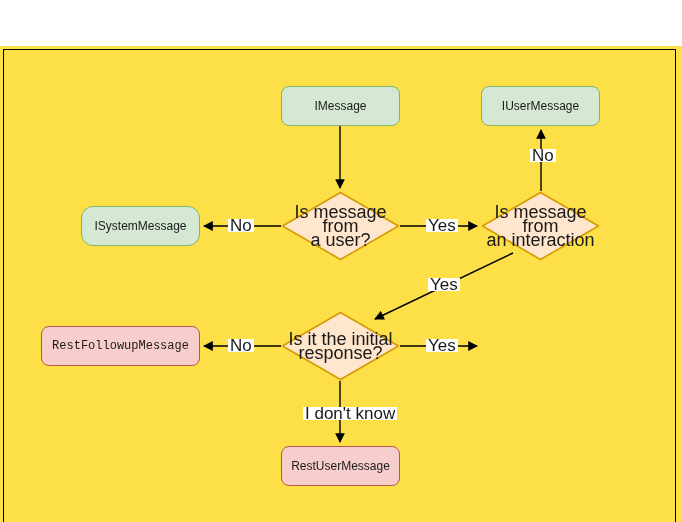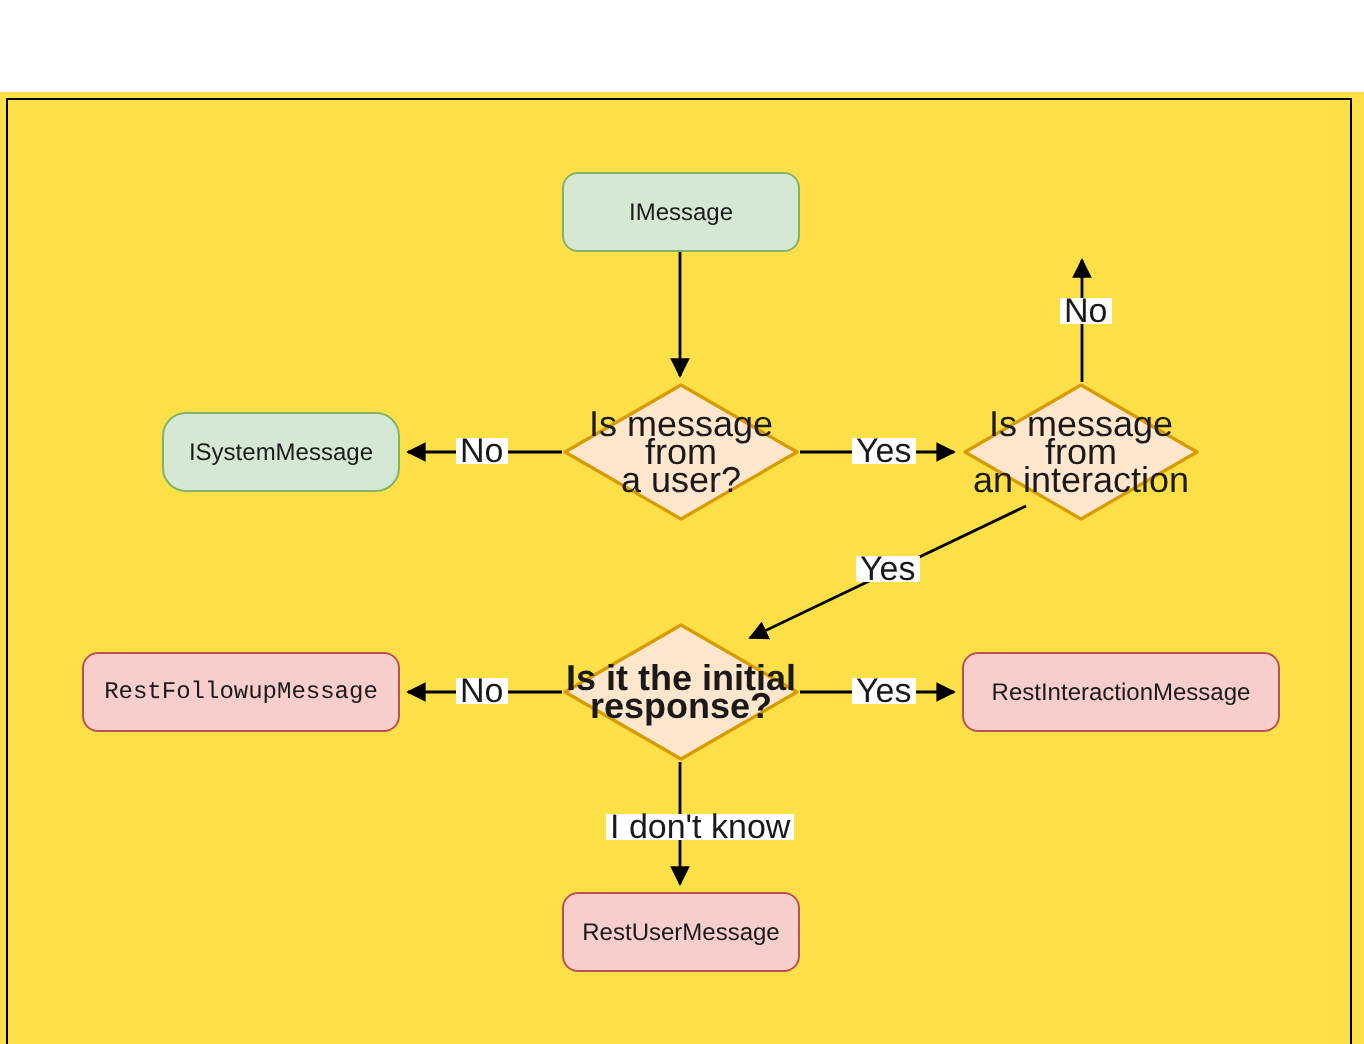--- a/index.html
+++ b/index.html
@@ -131,20 +131,23 @@
 
     <line x1="400" y1="300" x2="477" y2="300" stroke="#000000" stroke-width="1.4" marker-end="url(#arrow)"></line>
 
     <line x1="340" y1="335" x2="340" y2="396" stroke="#000000" stroke-width="1.4" marker-end="url(#arrow)"></line>
   </svg>
 
   <div class="node rect green" style="left:281px; top:40px; width:119px; height:40px;">
     <span>IMessage</span>
   </div>
 
+  <div class="node rect green" style="left:481px; top:40px; width:119px; height:40px;">
+    <span>IUserMessage</span>
+  </div>
 
   <div class="node rect green" style="left:81px; top:160px; width:119px; height:40px;border-radius:12px;">
     <span>ISystemMessage</span>
   </div>
 
   <div class="diamond-wrap" style="left:281px; top:145px; width:119px; height:70px;">
     <svg width="119" height="70" viewBox="0 0 119 70">
       <polygon points="59.5,1.5 117.5,35 59.5,68.5 1.5,35" fill="#ffe6cc" stroke="#d79b00" stroke-width="1.6" stroke-linejoin="round"></polygon>
     </svg>
     <div class="diamond-label">Is message from
@@ -152,35 +155,32 @@
   </div>
 
   <div class="diamond-wrap" style="left:481px; top:145px; width:119px; height:70px;">
     <svg width="119" height="70" viewBox="0 0 119 70">
       <polygon points="59.5,1.5 117.5,35 59.5,68.5 1.5,35" fill="#ffe6cc" stroke="#d79b00" stroke-width="1.6" stroke-linejoin="round"></polygon>
     </svg>
     <div class="diamond-label">Is message from
 an interaction</div>
   </div>
 
-  <div class="diamond-wrap" style="left:281px; top:265px; width:119px; height:70px;font-weight:bold;">
+  <div class="diamond-wrap" style="left:281px; top:265px; width:119px; height:70px;">
     <svg width="119" height="70" viewBox="0 0 119 70">
       <polygon points="59.5,1.5 117.5,35 59.5,68.5 1.5,35" fill="#ffe6cc" stroke="#d79b00" stroke-width="1.6" stroke-linejoin="round"></polygon>
     </svg>
     <div class="diamond-label">Is it the initial
 response?</div>
   </div>
 
   <div class="node rect pink" style="left:41px; top:280px; width:159px; height:40px;font-family:Liberation Mono, monospace;">
     <span>RestFollowupMessage</span>
   </div>
 
-  <div class="node rect pink" style="left:481px; top:280px; width:159px; height:40px;">
-    <span>RestInteractionMessage</span>
-  </div>
 
   <div class="node rect pink" style="left:281px; top:400px; width:119px; height:40px;">
     <span>RestUserMessage</span>
   </div>
 
   <div class="edge-label" style="left:228px; top:173px;">No</div>
 
   <div class="edge-label" style="left:426px; top:173px;">Yes</div>
 
   <div class="edge-label" style="left:530px; top:103px;">No</div>

